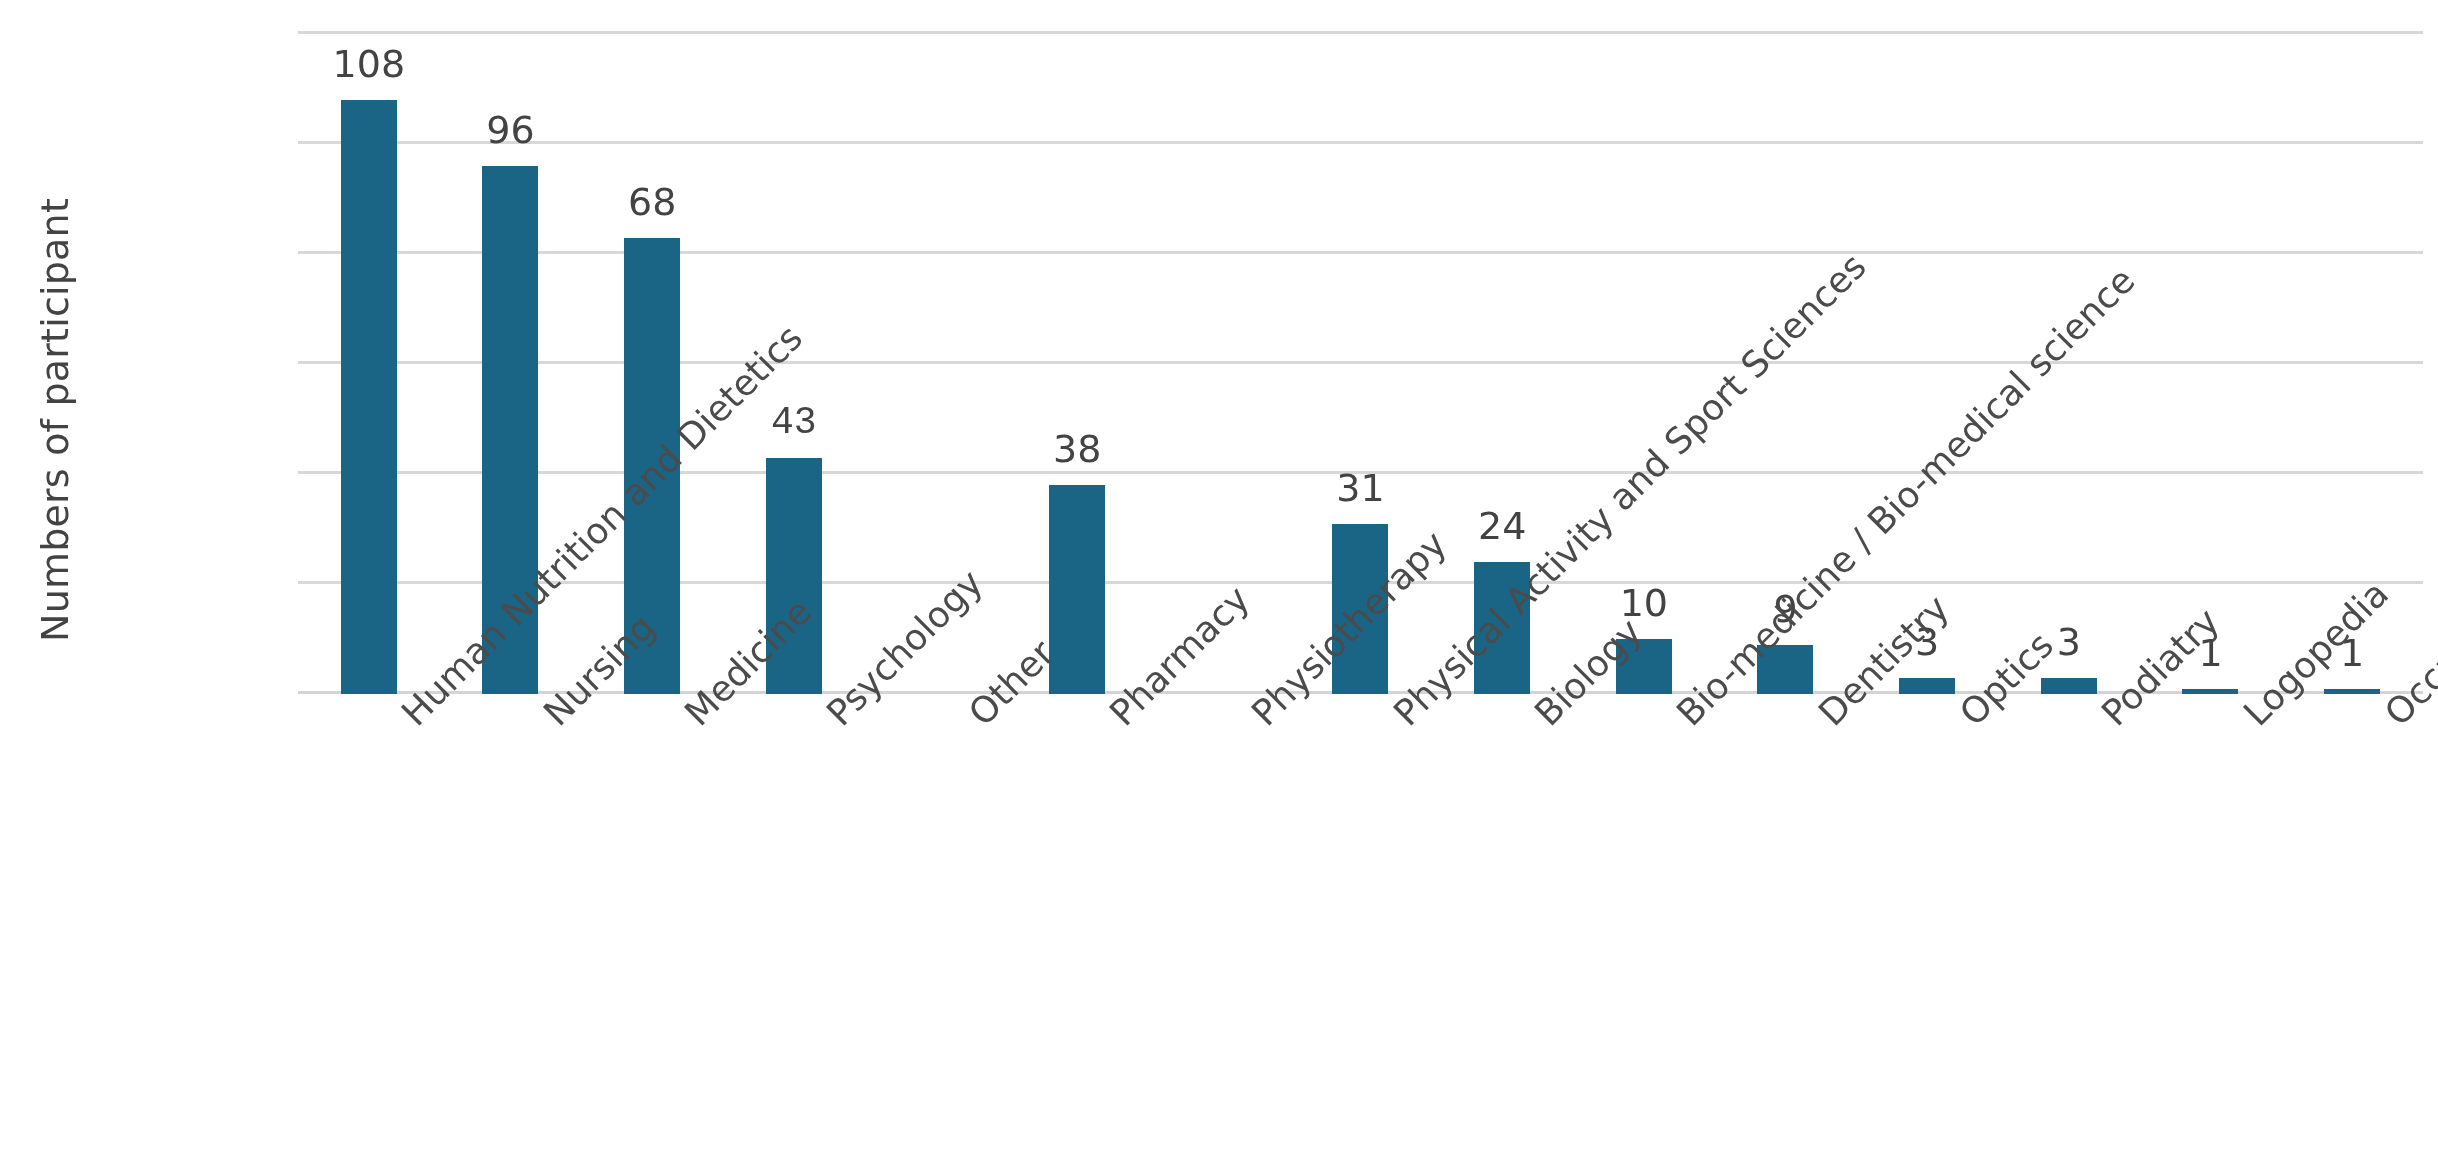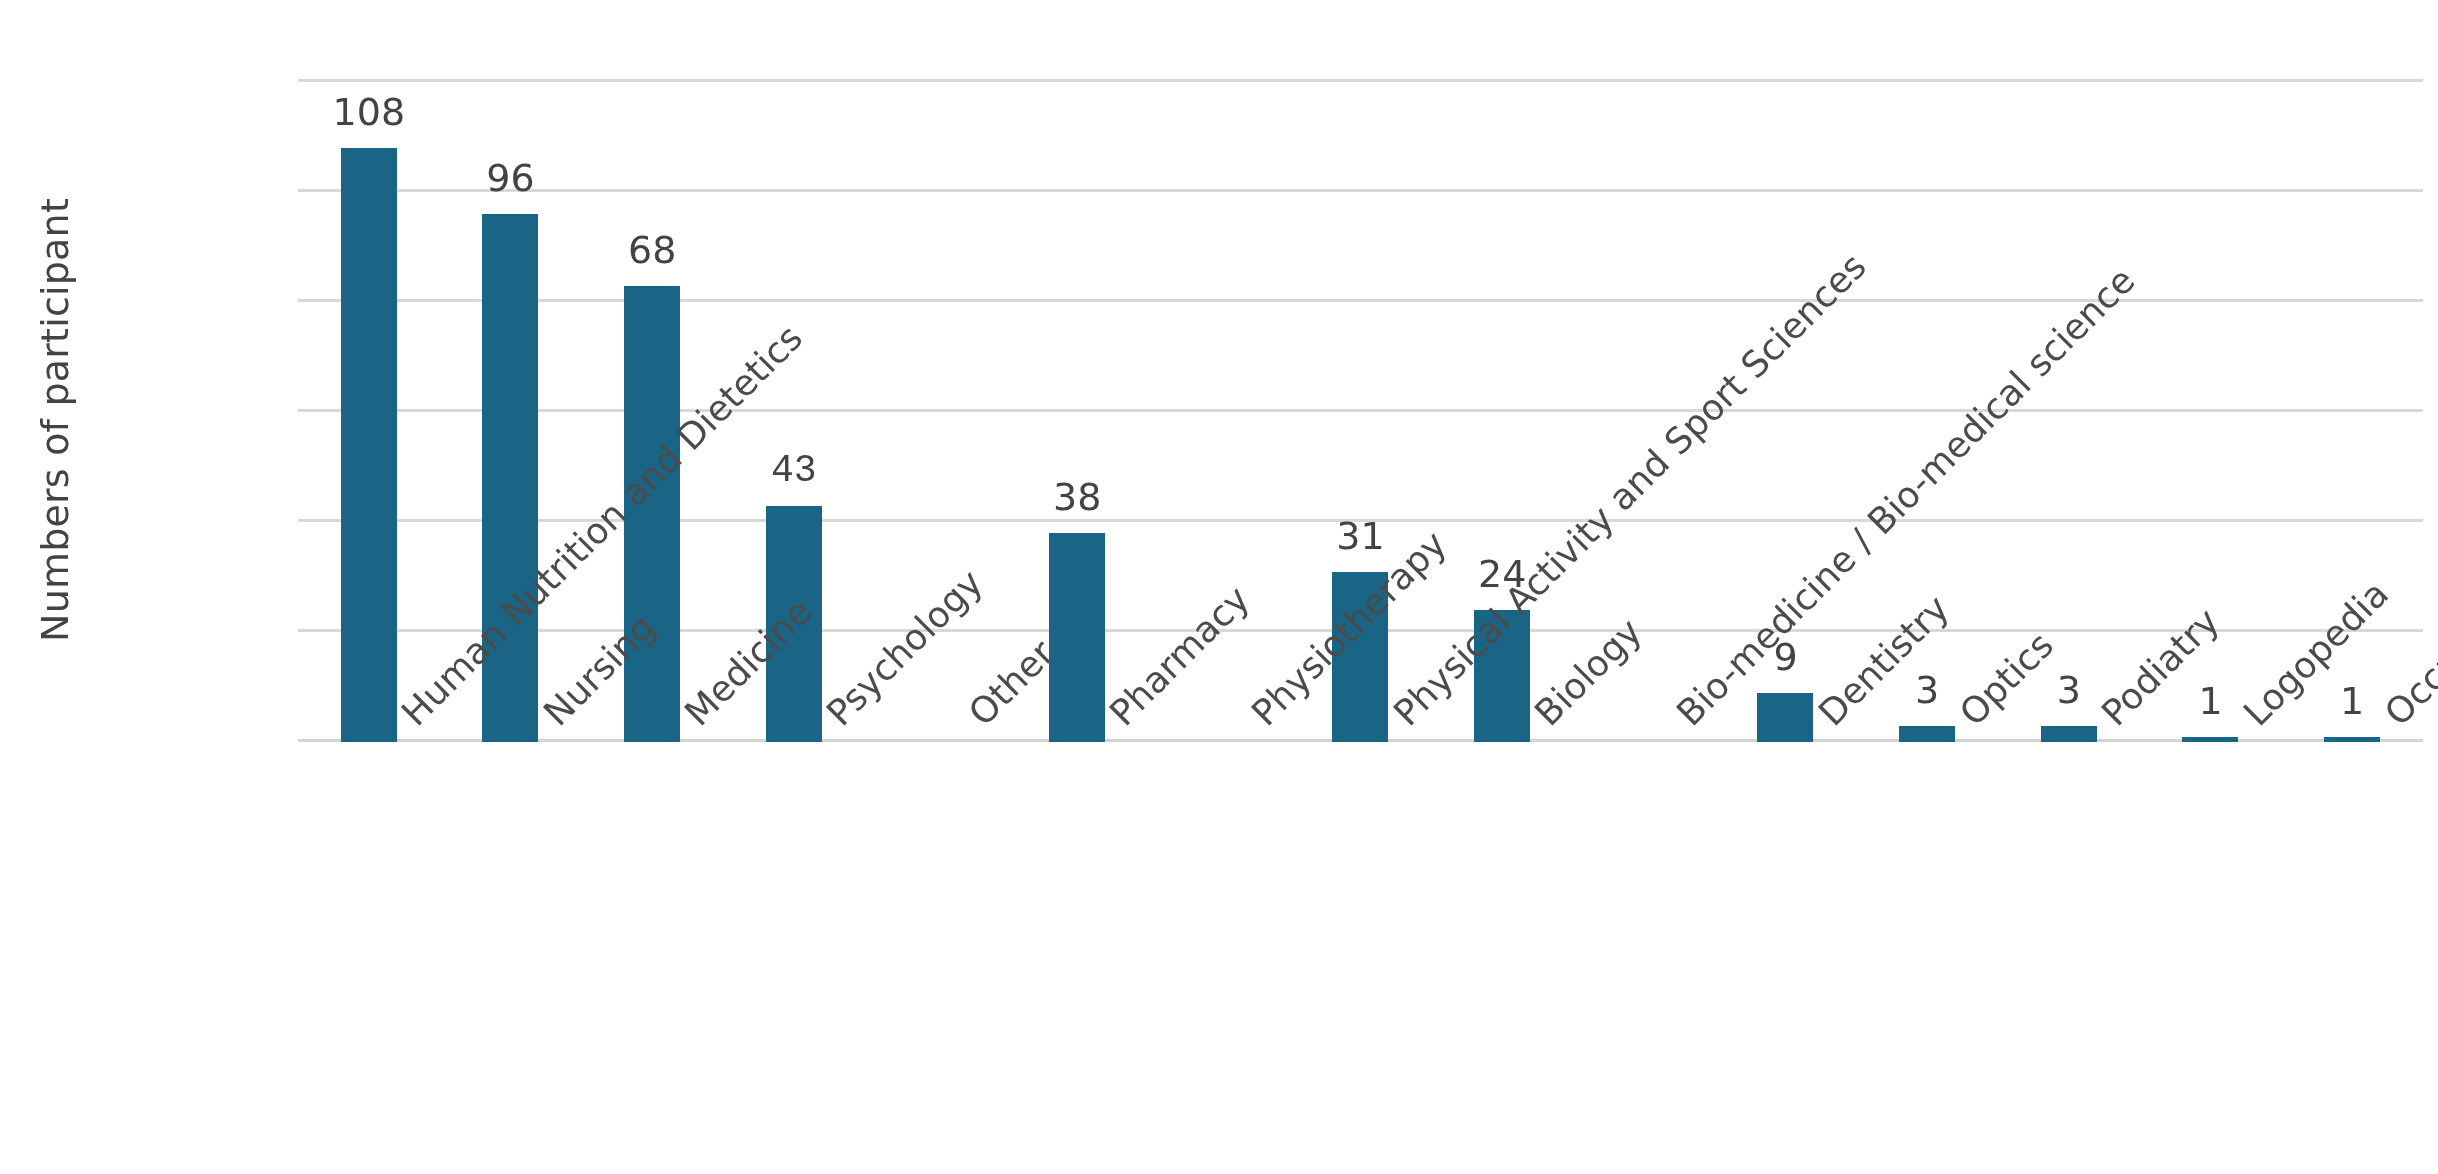--- a/index.html
+++ b/index.html
@@ -40,21 +40,20 @@
     white-space: nowrap;
   }
 
   
   .plot-area {
     position: absolute;
     left: 298px;
     top: 34px;
     width: 2125px;
     height: 660px;
-    margin-top: 48px;
   }
 
   .gridline {
     position: absolute;
     left: 0;
     width: 100%;
     height: 3px;
     background: #d8d8d8;
   }
   .gridline.baseline {
@@ -153,20 +152,24 @@
           <div class="bar" style="height: 209px; background: rgb(26, 101, 134);"></div>
           <div class="bar-value" style="bottom: 223px; color: rgb(67, 67, 67);">38</div>
         </div>
         <div class="bar-group" style="left: 991.667px; width: 141.667px; text-align: center;">
           <div class="bar" style="height: 170.5px; background: rgb(26, 101, 134);"></div>
           <div class="bar-value" style="bottom: 184.5px; color: rgb(67, 67, 67);">31</div>
         </div>
         <div class="bar-group" style="left: 1133.33px; width: 141.667px;">
           <div class="bar" style="height: 132px; background: rgb(26, 101, 134);"></div>
           <div class="bar-value" style="bottom: 146px; color: rgb(67, 67, 67);">24</div>
+        </div>
+        <div class="bar-group" style="left: 1275px; width: 141.667px;">
+          <div class="bar" style="height: 55px; background: rgb(26, 101, 134);"></div>
+          <div class="bar-value" style="bottom: 69px; color: rgb(67, 67, 67);">10</div>
         </div>
         <div class="bar-group" style="left: 1416.67px; width: 141.667px;">
           <div class="bar" style="height: 49.5px; background: rgb(26, 101, 134);"></div>
           <div class="bar-value" style="bottom: 63.5px; color: rgb(67, 67, 67);">9</div>
         </div>
         <div class="bar-group" style="left: 1558.33px; width: 141.667px;">
           <div class="bar" style="height: 16.5px; background: rgb(26, 101, 134);"></div>
           <div class="bar-value" style="bottom: 30.5px; color: rgb(67, 67, 67);">3</div>
         </div>
         <div class="bar-group" style="left: 1700px; width: 141.667px;">

